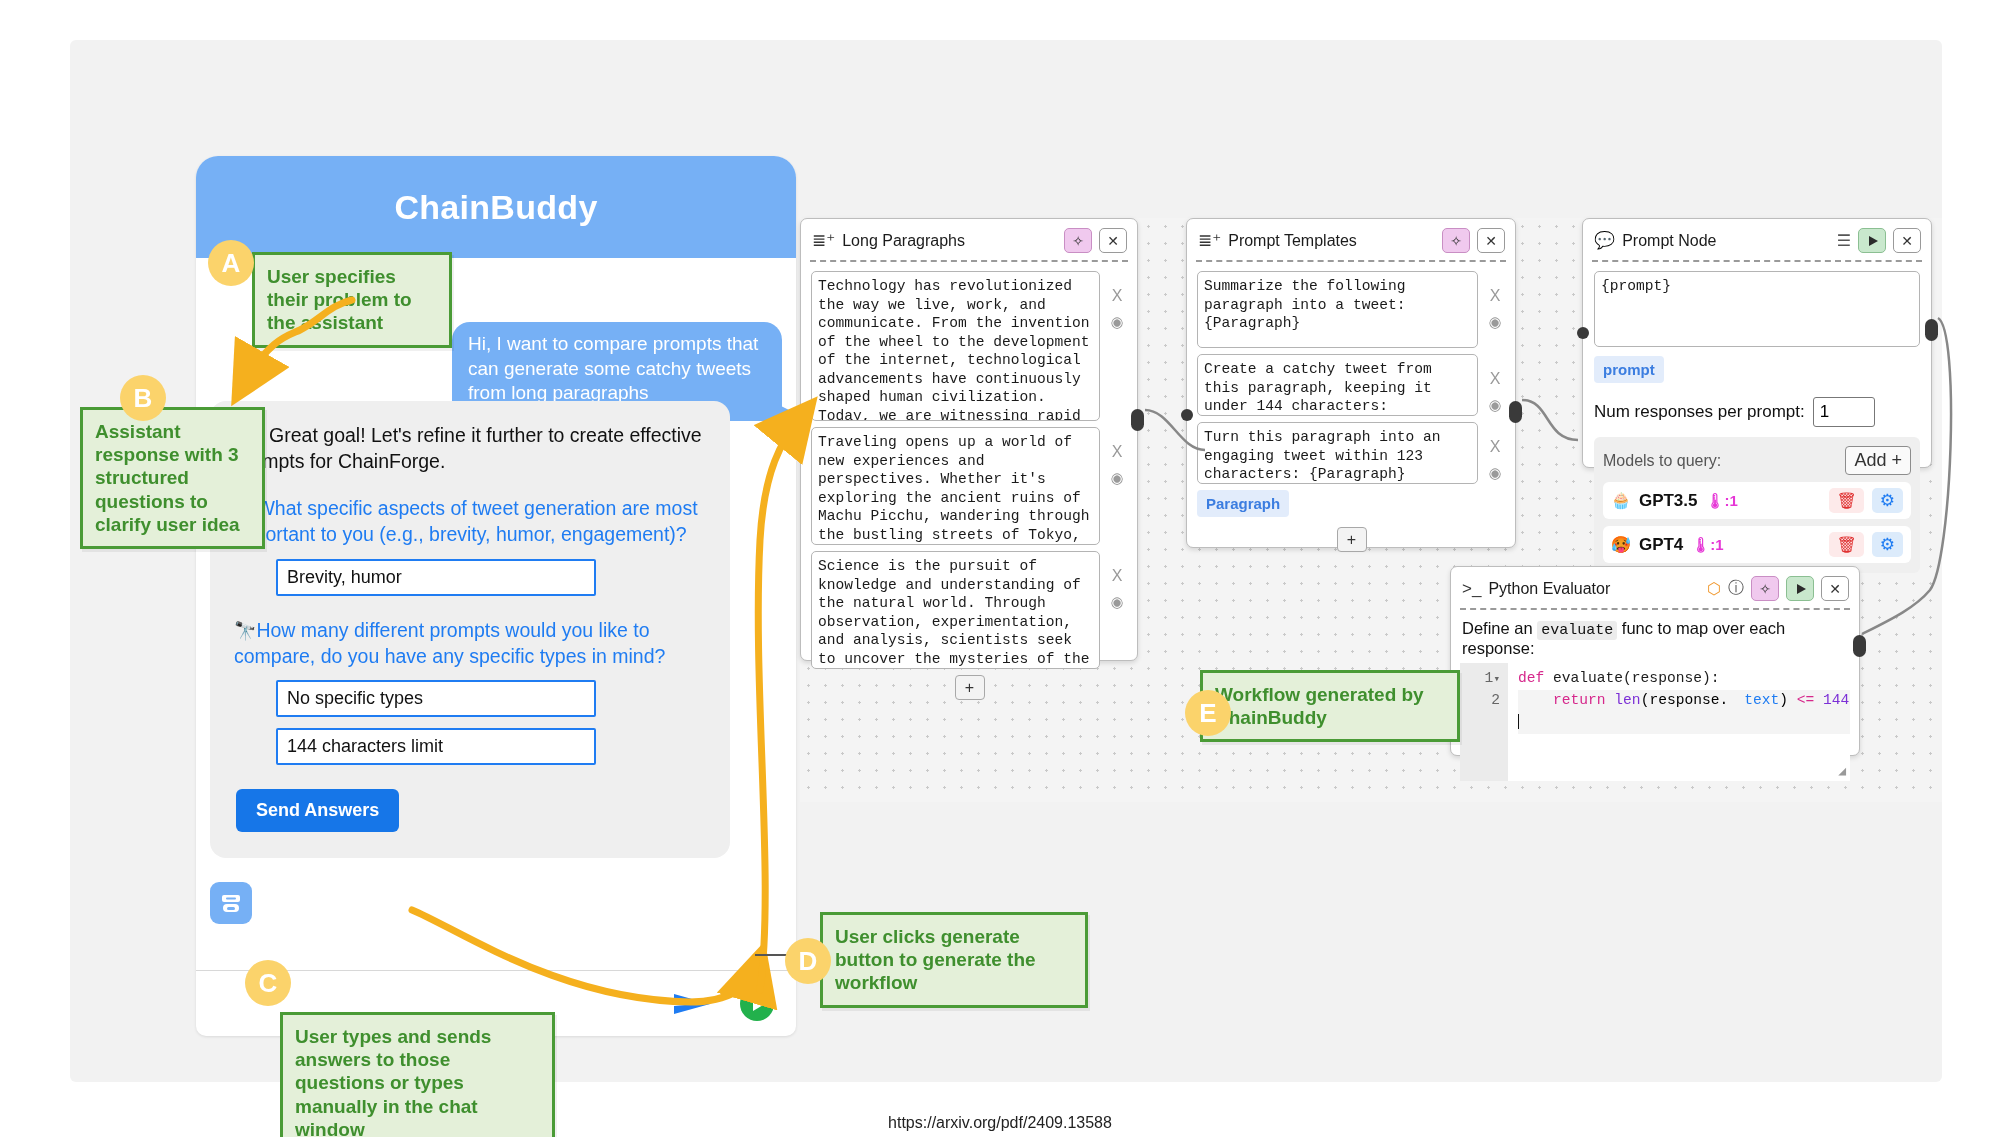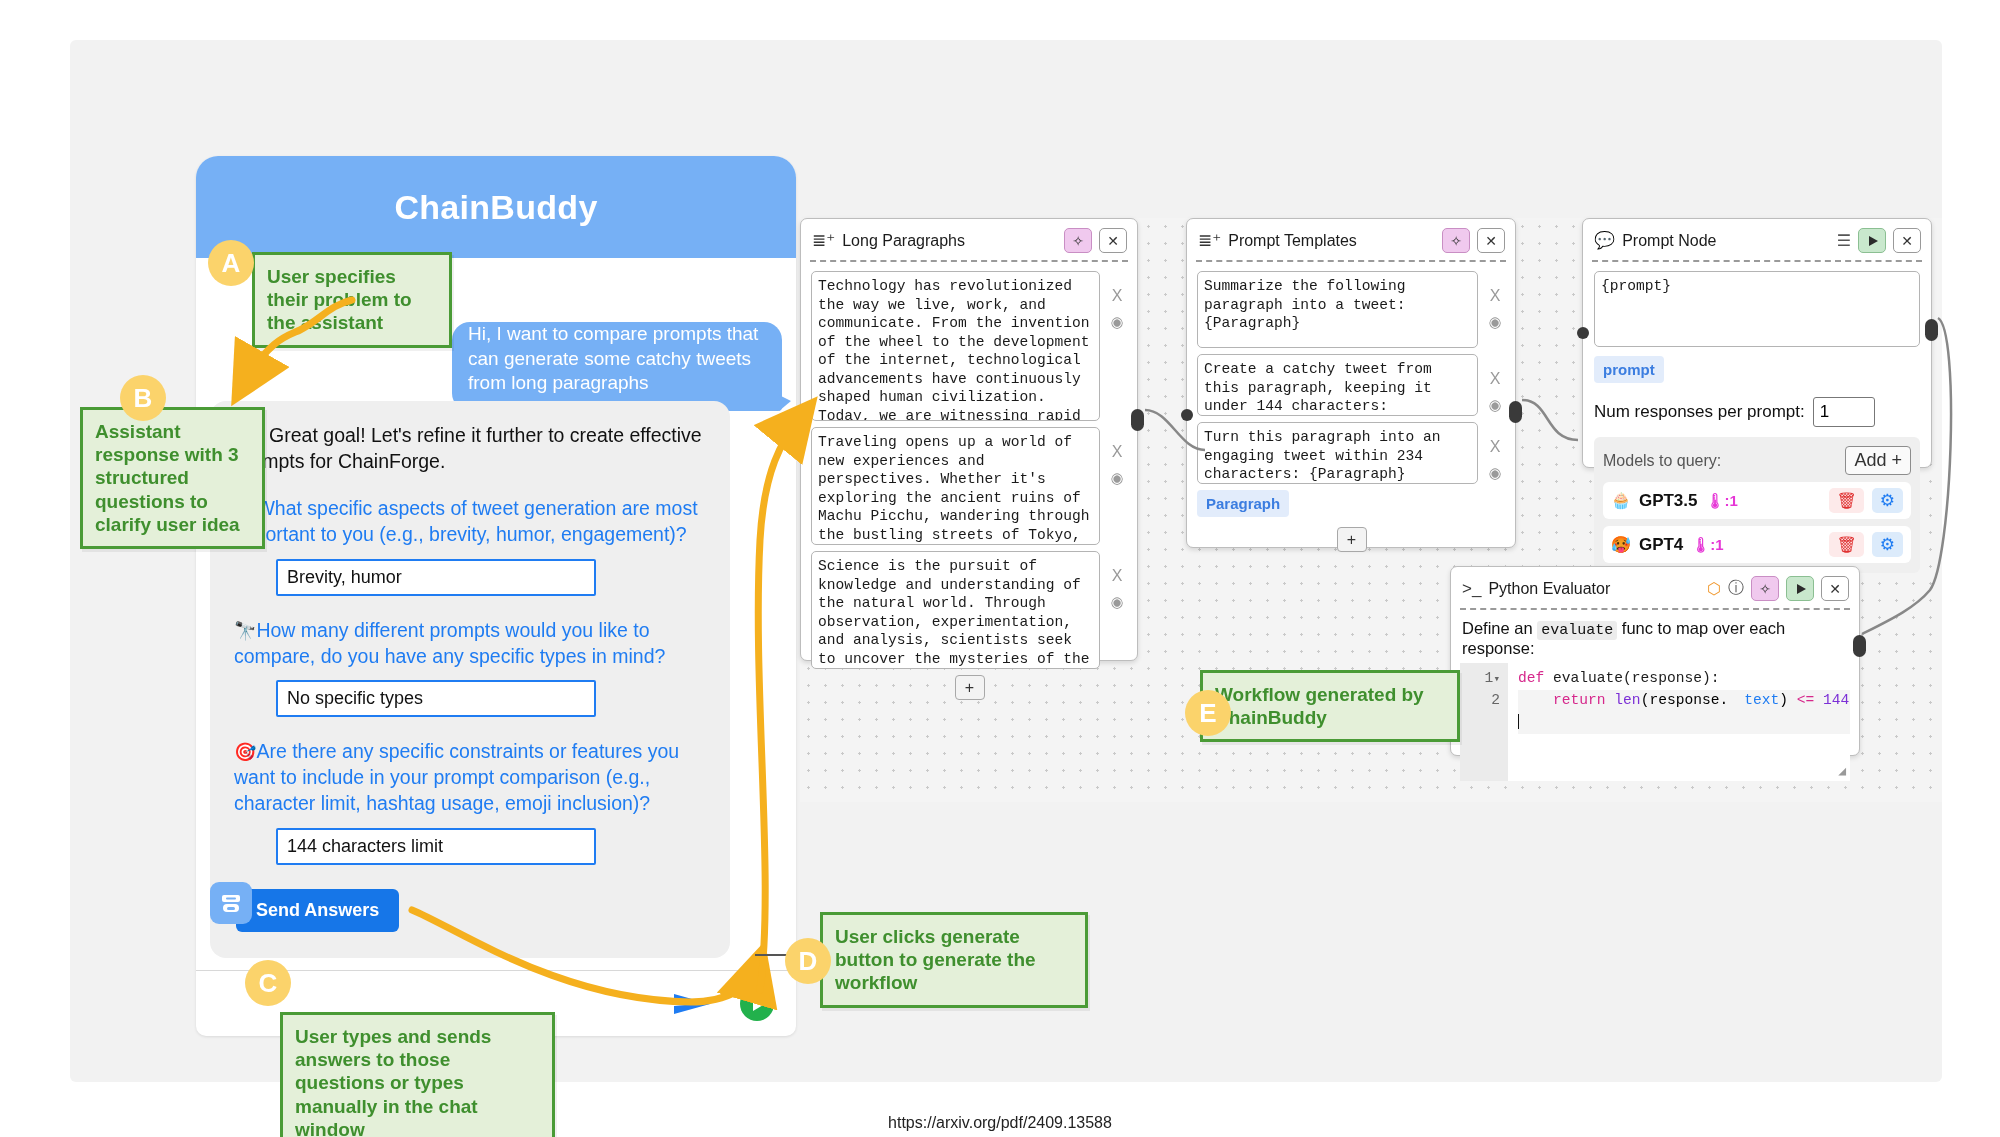--- a/index.html
+++ b/index.html
@@ -30,21 +30,21 @@
   #chat-title {
     color: #fff; font-size: 34px; font-weight: bold; letter-spacing: .3px;
   }
   #chat-body { position: relative; height: 712px; padding: 0 14px; }
 
   .bubble-user {
     position: absolute; right: 14px; top: 64px;
     max-width: 330px;
     background: #76b0f5; color: #fff;
     font-size: 19px; line-height: 1.3;
-    padding: 0 16px 15px 16px;
+    padding: 10px 16px 15px 16px;
     border-radius: 18px 18px 4px 18px;
   }
   .bubble-user::after {
     content: ""; position: absolute; right: -9px; bottom: 0;
     width: 0; height: 0;
     border-left: 12px solid #76b0f5;
     border-bottom: 10px solid transparent;
     border-top: 6px solid transparent;
   }
 
@@ -347,21 +347,21 @@
         </div>
       </div>
       <div class="ta-row">
         <div class="ta" style="height:62px;">Create a catchy tweet from this paragraph, keeping it under 144 characters: {Paragraph}</div>
         <div class="ta-side">
           <span class="side-x">X</span>
           <span class="side-eye">◉</span>
         </div>
       </div>
       <div class="ta-row">
-        <div class="ta" style="height:62px;">Turn this paragraph into an engaging tweet within 234 characters: {Paragraph}</div>
+        <div class="ta" style="height:62px;">Turn this paragraph into an engaging tweet within 123 characters: {Paragraph}</div>
         <div class="ta-side">
           <span class="side-x">X</span>
           <span class="side-eye">◉</span>
         </div>
       </div>
       <span class="var-tag">Paragraph</span>
       <button class="plus-btn" style="margin-top:10px;">+</button>
     </div>
     <div class="port small" style="left:-6px; top:190px;"></div>
     <div class="port" style="right:-7px; top:182px;"></div>
@@ -463,23 +463,20 @@
       <div class="question">
         <span class="q-emoji">🔍</span><span>What specific aspects of tweet generation are most important to you  (e.g., brevity, humor, engagement)?</span>
       </div>
       <input class="answer-input" value="Brevity, humor" style="">
 
       <div class="question">
         <span class="q-emoji">🔭</span><span>How many different prompts would you like to compare, do you have any specific types in mind?</span>
       </div>
       <input class="answer-input" value="No specific types" style="">
 
-      <div class="question">
-        <span class="q-emoji">🎯</span><span>Are there any specific constraints or features you want to include in your prompt comparison (e.g., character limit, hashtag usage, emoji inclusion)?</span>
-      </div>
       <input class="answer-input" value="144 characters limit" style="">
 
       <button id="send-answers-button">Send Answers</button>
     </div>
 
     <div id="bot-avatar">
       <svg viewBox="0 0 24 24">
         <rect x="3" y="4" width="18" height="7" rx="2" fill="#fff"></rect>
         <rect x="7" y="6.5" width="10" height="2" rx="1" fill="#76b0f5"></rect>
         <rect x="4" y="13" width="16" height="8" rx="4" fill="#fff"></rect>

